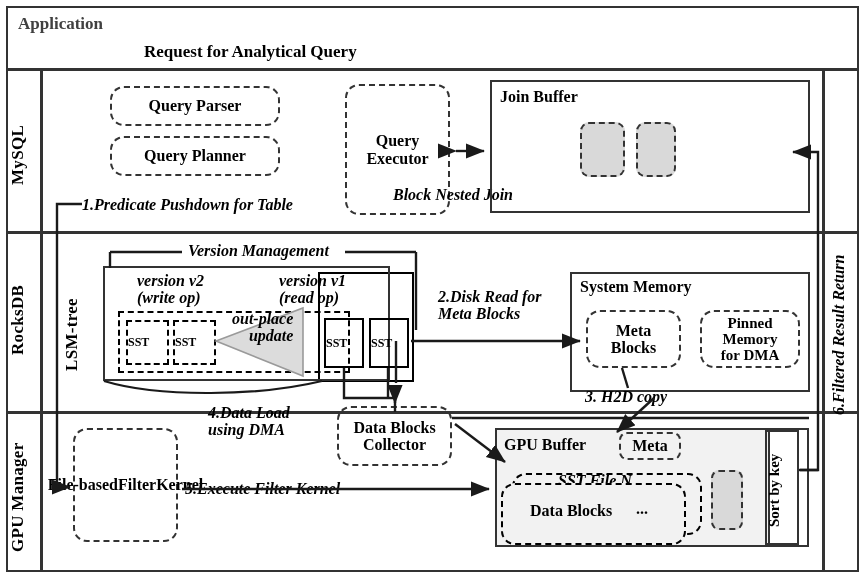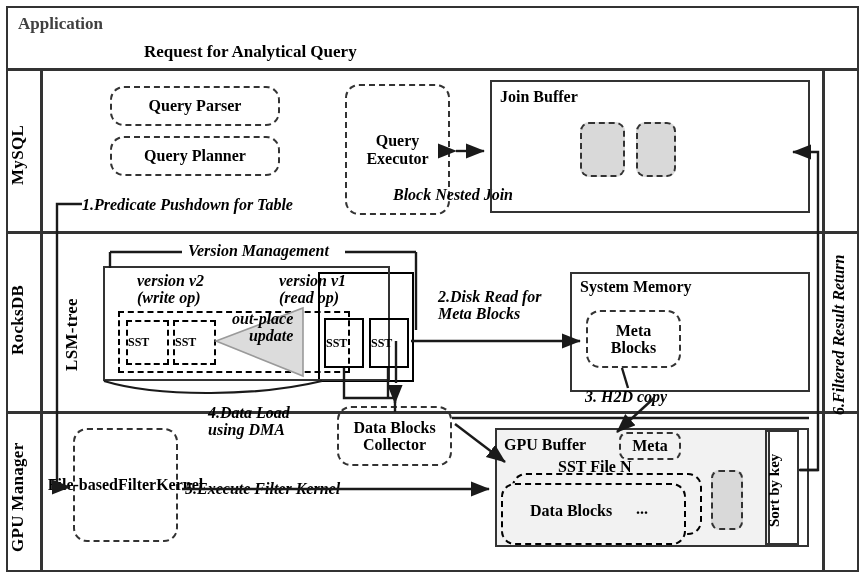--- a/index.html
+++ b/index.html
@@ -128,20 +128,25 @@
     <span>2.Disk Read  for</span><br>
     <span>Meta Blocks</span>
   </div>
 
   <div class="sbox" style="left:570px;top:272px;width:240px;height:120px;"></div>
   <div class="lbl" style="left:580px;top:278px;">System Memory</div>
   <div class="dbox" style="left:586px;top:310px;width:95px;height:58px;flex-direction:column;">
     <span>Meta</span>
     <span>Blocks</span>
   </div>
+  <div class="dbox" style="left:700px;top:310px;width:100px;height:58px;flex-direction:column;font-size:15px;">
+    <span>Pinned</span>
+    <span>Memory</span>
+    <span>for DMA</span>
+  </div>
   <div class="ital" style="left:585px;top:388px;">3. H2D copy</div>
 
   <div class="ital" style="left:208px;top:404px;">
     <span>4.Data Load</span><br>
     <span>using DMA</span>
   </div>
 
   <div class="dbox" style="left:73px;top:428px;width:105px;height:114px;flex-direction:row;">
     <span>File-</span>
     <span>based</span>
@@ -157,21 +162,21 @@
   <div class="ital" style="left:185px;top:480px;">5.Execute Filter Kernel</div>
 
   <div class="sbox" style="left:495px;top:428px;width:314px;height:119px;"></div>
   <div class="sbox-g" style="left:495px;top:428px;width:275px;height:119px;"></div>
   <div class="lbl" style="left:504px;top:436px;">GPU Buffer</div>
 
   <div class="dbox" style="left:619px;top:432px;width:62px;height:28px;border-radius:8px;background:#f2f2f2;">
     <span>Meta</span>
   </div>
 
-  <div class="lbl" style="left:558px;top:458px;">SST File N</div>
+  <div class="lbl" style="left:558px;top:472px;font-style:italic;">SST File N</div>
 
   <div class="dashframe" style="left:512px;top:473px;width:190px;height:62px;border-radius:14px;"></div>
   <div class="dashframe" style="left:501px;top:483px;width:185px;height:62px;border-radius:14px;background:#f2f2f2;"></div>
   <div class="lbl" style="left:530px;top:502px;">Data Blocks</div>
   <div class="lbl" style="left:636px;top:500px;">...</div>
 
   <div class="greyplain" style="left:711px;top:470px;width:32px;height:60px;"></div>
 
   <div class="sbox" style="left:765px;top:430px;width:34px;height:115px;"></div>
   <div class="vtxt" style="left:766px;top:440px;width:32px;height:100px;">Sort by key</div>

